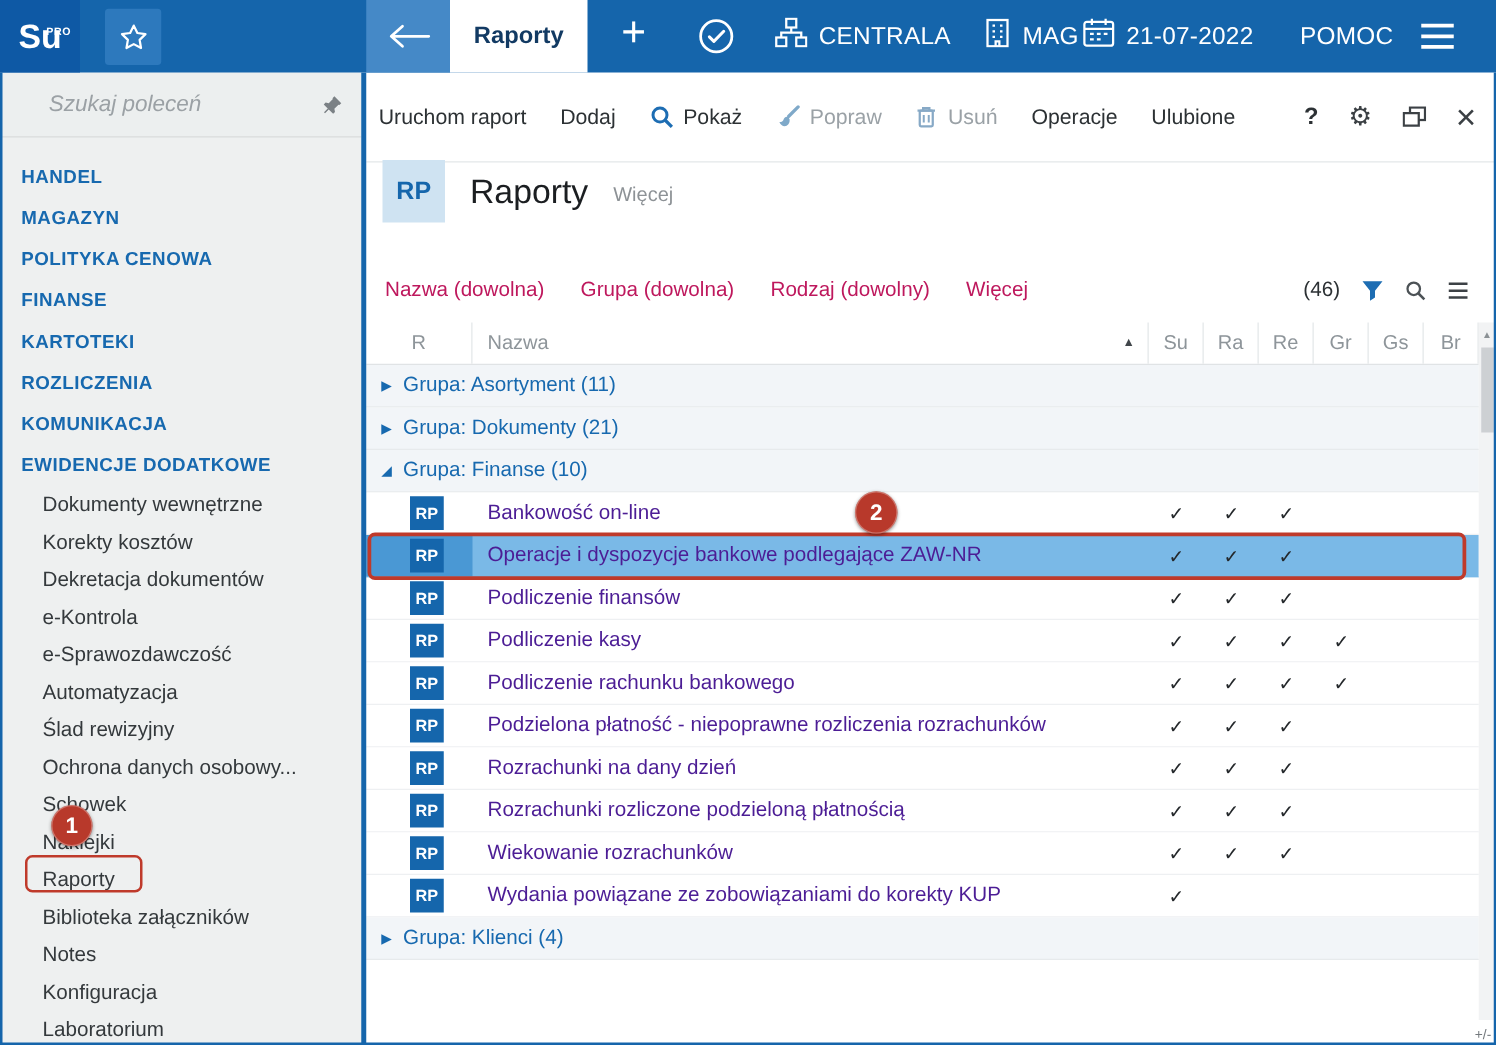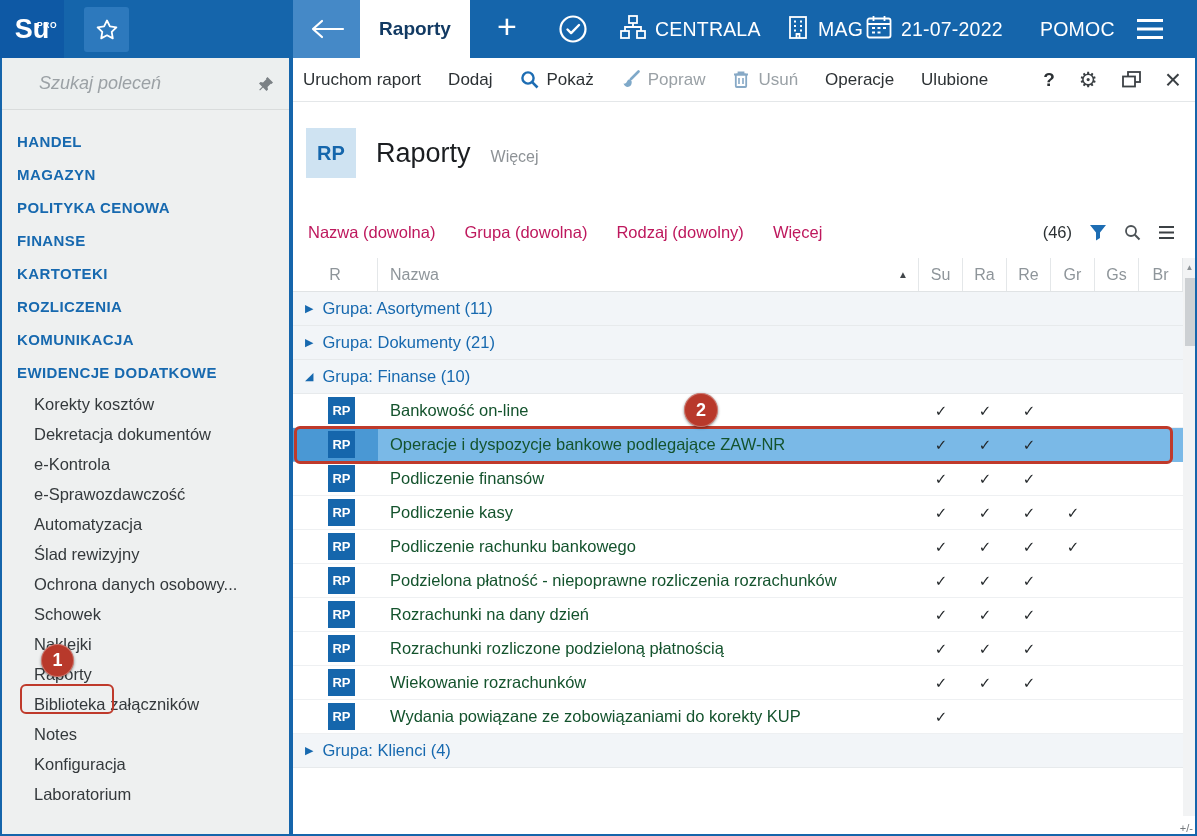--- a/index.html
+++ b/index.html
@@ -31,21 +31,21 @@
   #sb-search input::placeholder{color:#9ba1a5;font-style:italic;}
   #sb-pin{width:34px;height:34px;display:flex;align-items:center;justify-content:center;margin-right:6px;cursor:pointer;}
   #sb-list{position:absolute;left:0;top:67px;width:100%;}
   .sb-cat{height:33px;line-height:33px;padding-left:17px;color:#1769af;font-size:15px;font-weight:bold;letter-spacing:.4px;cursor:pointer;white-space:nowrap;}
   .sb-sub{height:30px;line-height:30px;padding-left:34px;color:#34393c;font-size:16.5px;cursor:pointer;white-space:nowrap;}
 
   #vdiv{position:absolute;left:289px;top:58px;width:4px;bottom:0;background:#1565ab;z-index:5;}
 
   
   #main{position:absolute;left:293px;top:58px;right:0;bottom:0;background:#fff;}
-  #m-toolbar{position:absolute;left:0;top:0;right:0;height:44px;display:flex;align-items:center;gap:27px;padding:0 16px 0 10px;border-bottom:1px solid #e4e7e9;background:#fff;box-sizing:border-box;}
+  #m-toolbar{position:absolute;left:0;top:0;right:0;height:72px;display:flex;align-items:center;gap:27px;padding:0 16px 0 10px;border-bottom:1px solid #e4e7e9;background:#fff;box-sizing:border-box;}
   #tb-items{display:contents;}
   .tbi{display:flex;align-items:center;gap:8px;font-size:17px;color:#2c3134;cursor:pointer;white-space:nowrap;}
   .tbi.dis{color:#9aa1a6;}
   .tbicon{display:flex;}
   #tb-right{margin-left:auto;display:flex;align-items:center;gap:24px;}
   #help-btn{font-size:19px;font-weight:bold;color:#2c3134;cursor:pointer;}
   #gear-btn{font-size:21px;color:#3b4044;cursor:pointer;}
   #copy-btn{cursor:pointer;display:flex;}
   #close-btn{font-size:28px;color:#3b4044;line-height:20px;cursor:pointer;}
 
@@ -66,21 +66,21 @@
   #sort-arrow{position:absolute;right:10px;font-size:10px;color:#41464a;}
   .h-chk{width:44px;display:flex;align-items:center;justify-content:center;border-right:1px solid #e4e7e9;box-sizing:border-box;cursor:pointer;}
 
   #tbody{position:absolute;left:0;top:234px;width:890px;}
   .grow{height:34px;display:flex;align-items:center;background:#f2f5f8;border-bottom:1px solid #e7eaec;box-sizing:border-box;padding-left:12px;gap:9px;cursor:pointer;}
   .gtri{color:#1769af;font-size:11px;}
   .glabel{color:#1769af;font-size:16.5px;}
   .drow{height:34px;display:flex;align-items:stretch;border-bottom:1px solid #eef0f2;box-sizing:border-box;background:#fff;cursor:pointer;}
   .c-r{width:85px;display:flex;align-items:center;padding-left:35px;box-sizing:border-box;}
   .rp-badge{width:27px;height:27px;background:#1566ac;color:#fff;font-size:13px;font-weight:bold;display:flex;align-items:center;justify-content:center;}
-  .c-name{flex:1;display:flex;align-items:center;padding-left:12px;font-size:16.5px;color:#14532d;white-space:nowrap;overflow:hidden;}
+  .c-name{flex:1;display:flex;align-items:center;padding-left:12px;font-size:16.5px;color:#4c1d95;white-space:nowrap;overflow:hidden;}
   .c-chk{width:44px;display:flex;align-items:center;justify-content:center;font-size:15px;color:#24282b;}
   .drow.sel{background:#7ab9e7;border-bottom-color:#7ab9e7;}
   .drow.sel .c-r{background:#4a98d4;}
 
   #vscroll{position:absolute;top:200px;right:1px;width:13px;bottom:20px;background:#f2f3f4;}
   #vs-up{position:absolute;top:2px;left:0;width:13px;height:14px;display:flex;align-items:center;justify-content:center;font-size:8px;color:#8b9195;cursor:pointer;}
   #vs-thumb{position:absolute;top:20px;left:1.5px;width:10px;height:68px;background:#cdd0d3;cursor:pointer;}
   #zoomhint{position:absolute;right:4px;bottom:2px;font-size:11px;color:#73787c;}
 
   
@@ -171,20 +171,21 @@
     </div>
     <div id="sb-list">
         <div class="sb-cat">HANDEL</div>
         <div class="sb-cat">MAGAZYN</div>
         <div class="sb-cat">POLITYKA CENOWA</div>
         <div class="sb-cat">FINANSE</div>
         <div class="sb-cat">KARTOTEKI</div>
         <div class="sb-cat">ROZLICZENIA</div>
         <div class="sb-cat">KOMUNIKACJA</div>
         <div class="sb-cat">EWIDENCJE DODATKOWE</div>
+        <div class="sb-sub">Dokumenty wewnętrzne</div>
         <div class="sb-sub">Korekty kosztów</div>
         <div class="sb-sub">Dekretacja dokumentów</div>
         <div class="sb-sub">e-Kontrola</div>
         <div class="sb-sub">e-Sprawozdawczość</div>
         <div class="sb-sub">Automatyzacja</div>
         <div class="sb-sub">Ślad rewizyjny</div>
         <div class="sb-sub">Ochrona danych osobowy...</div>
         <div class="sb-sub">Schowek</div>
         <div class="sb-sub">Naklejki</div>
         <div class="sb-sub">Raporty</div>

